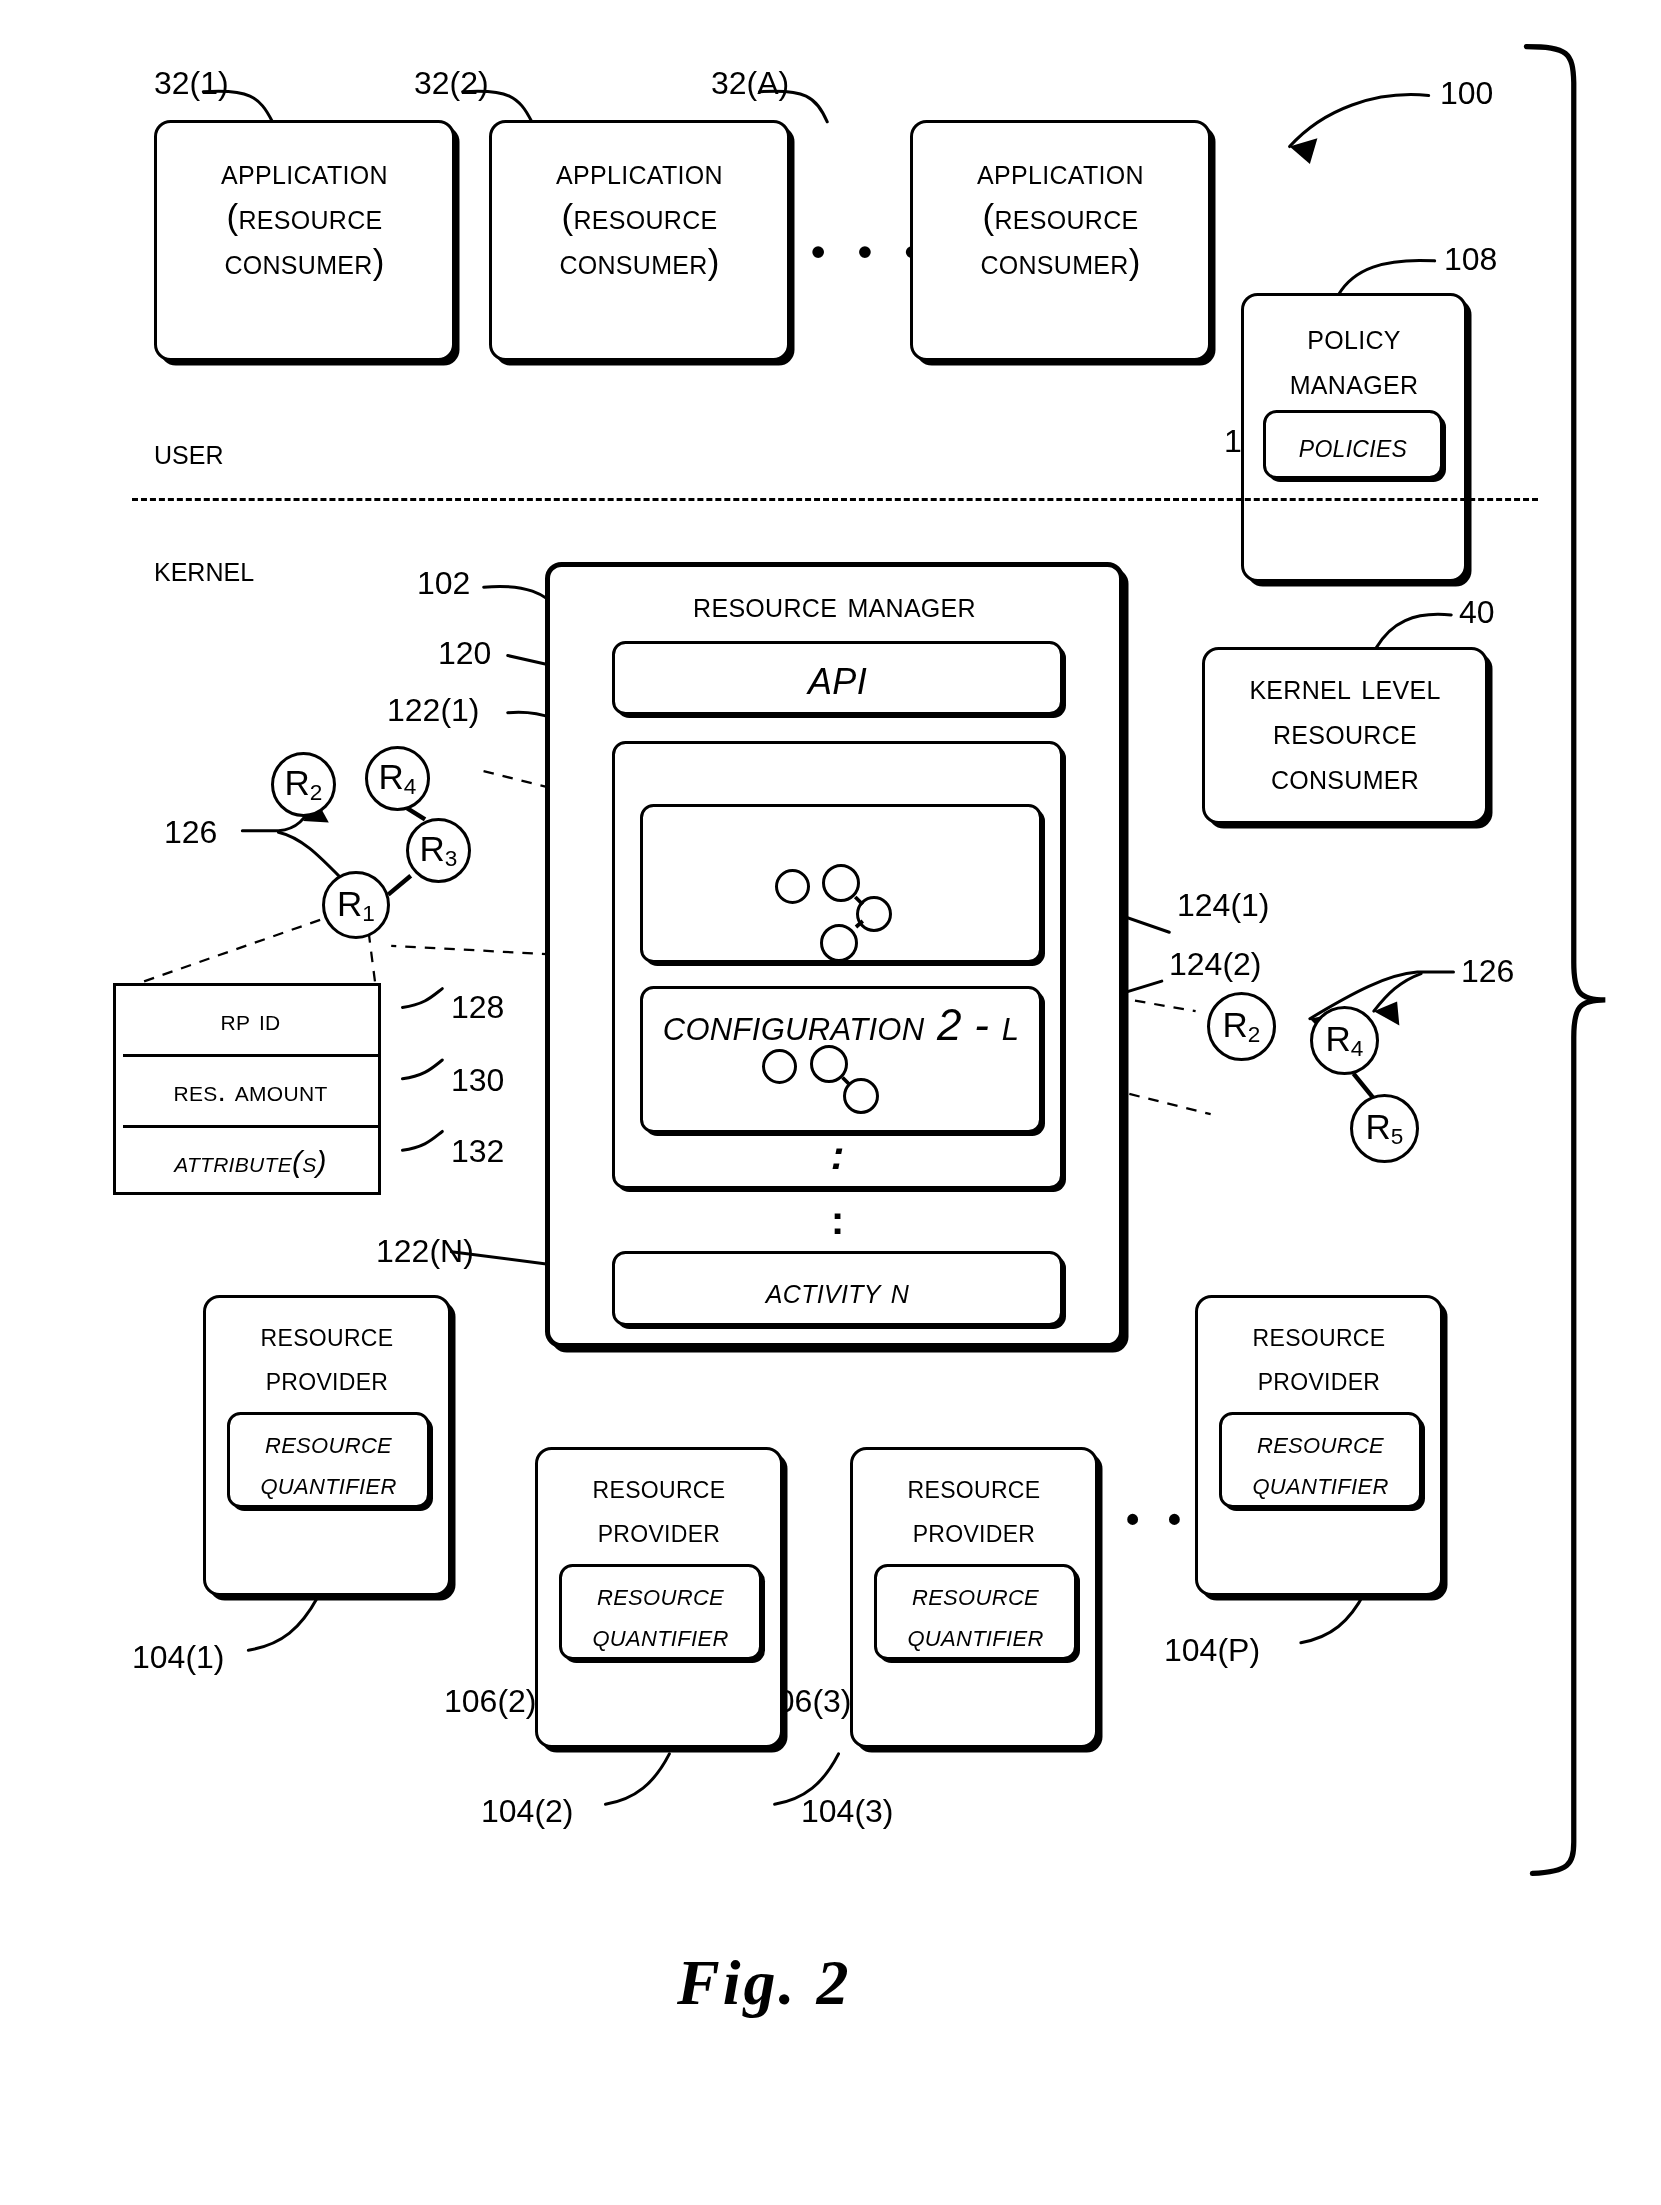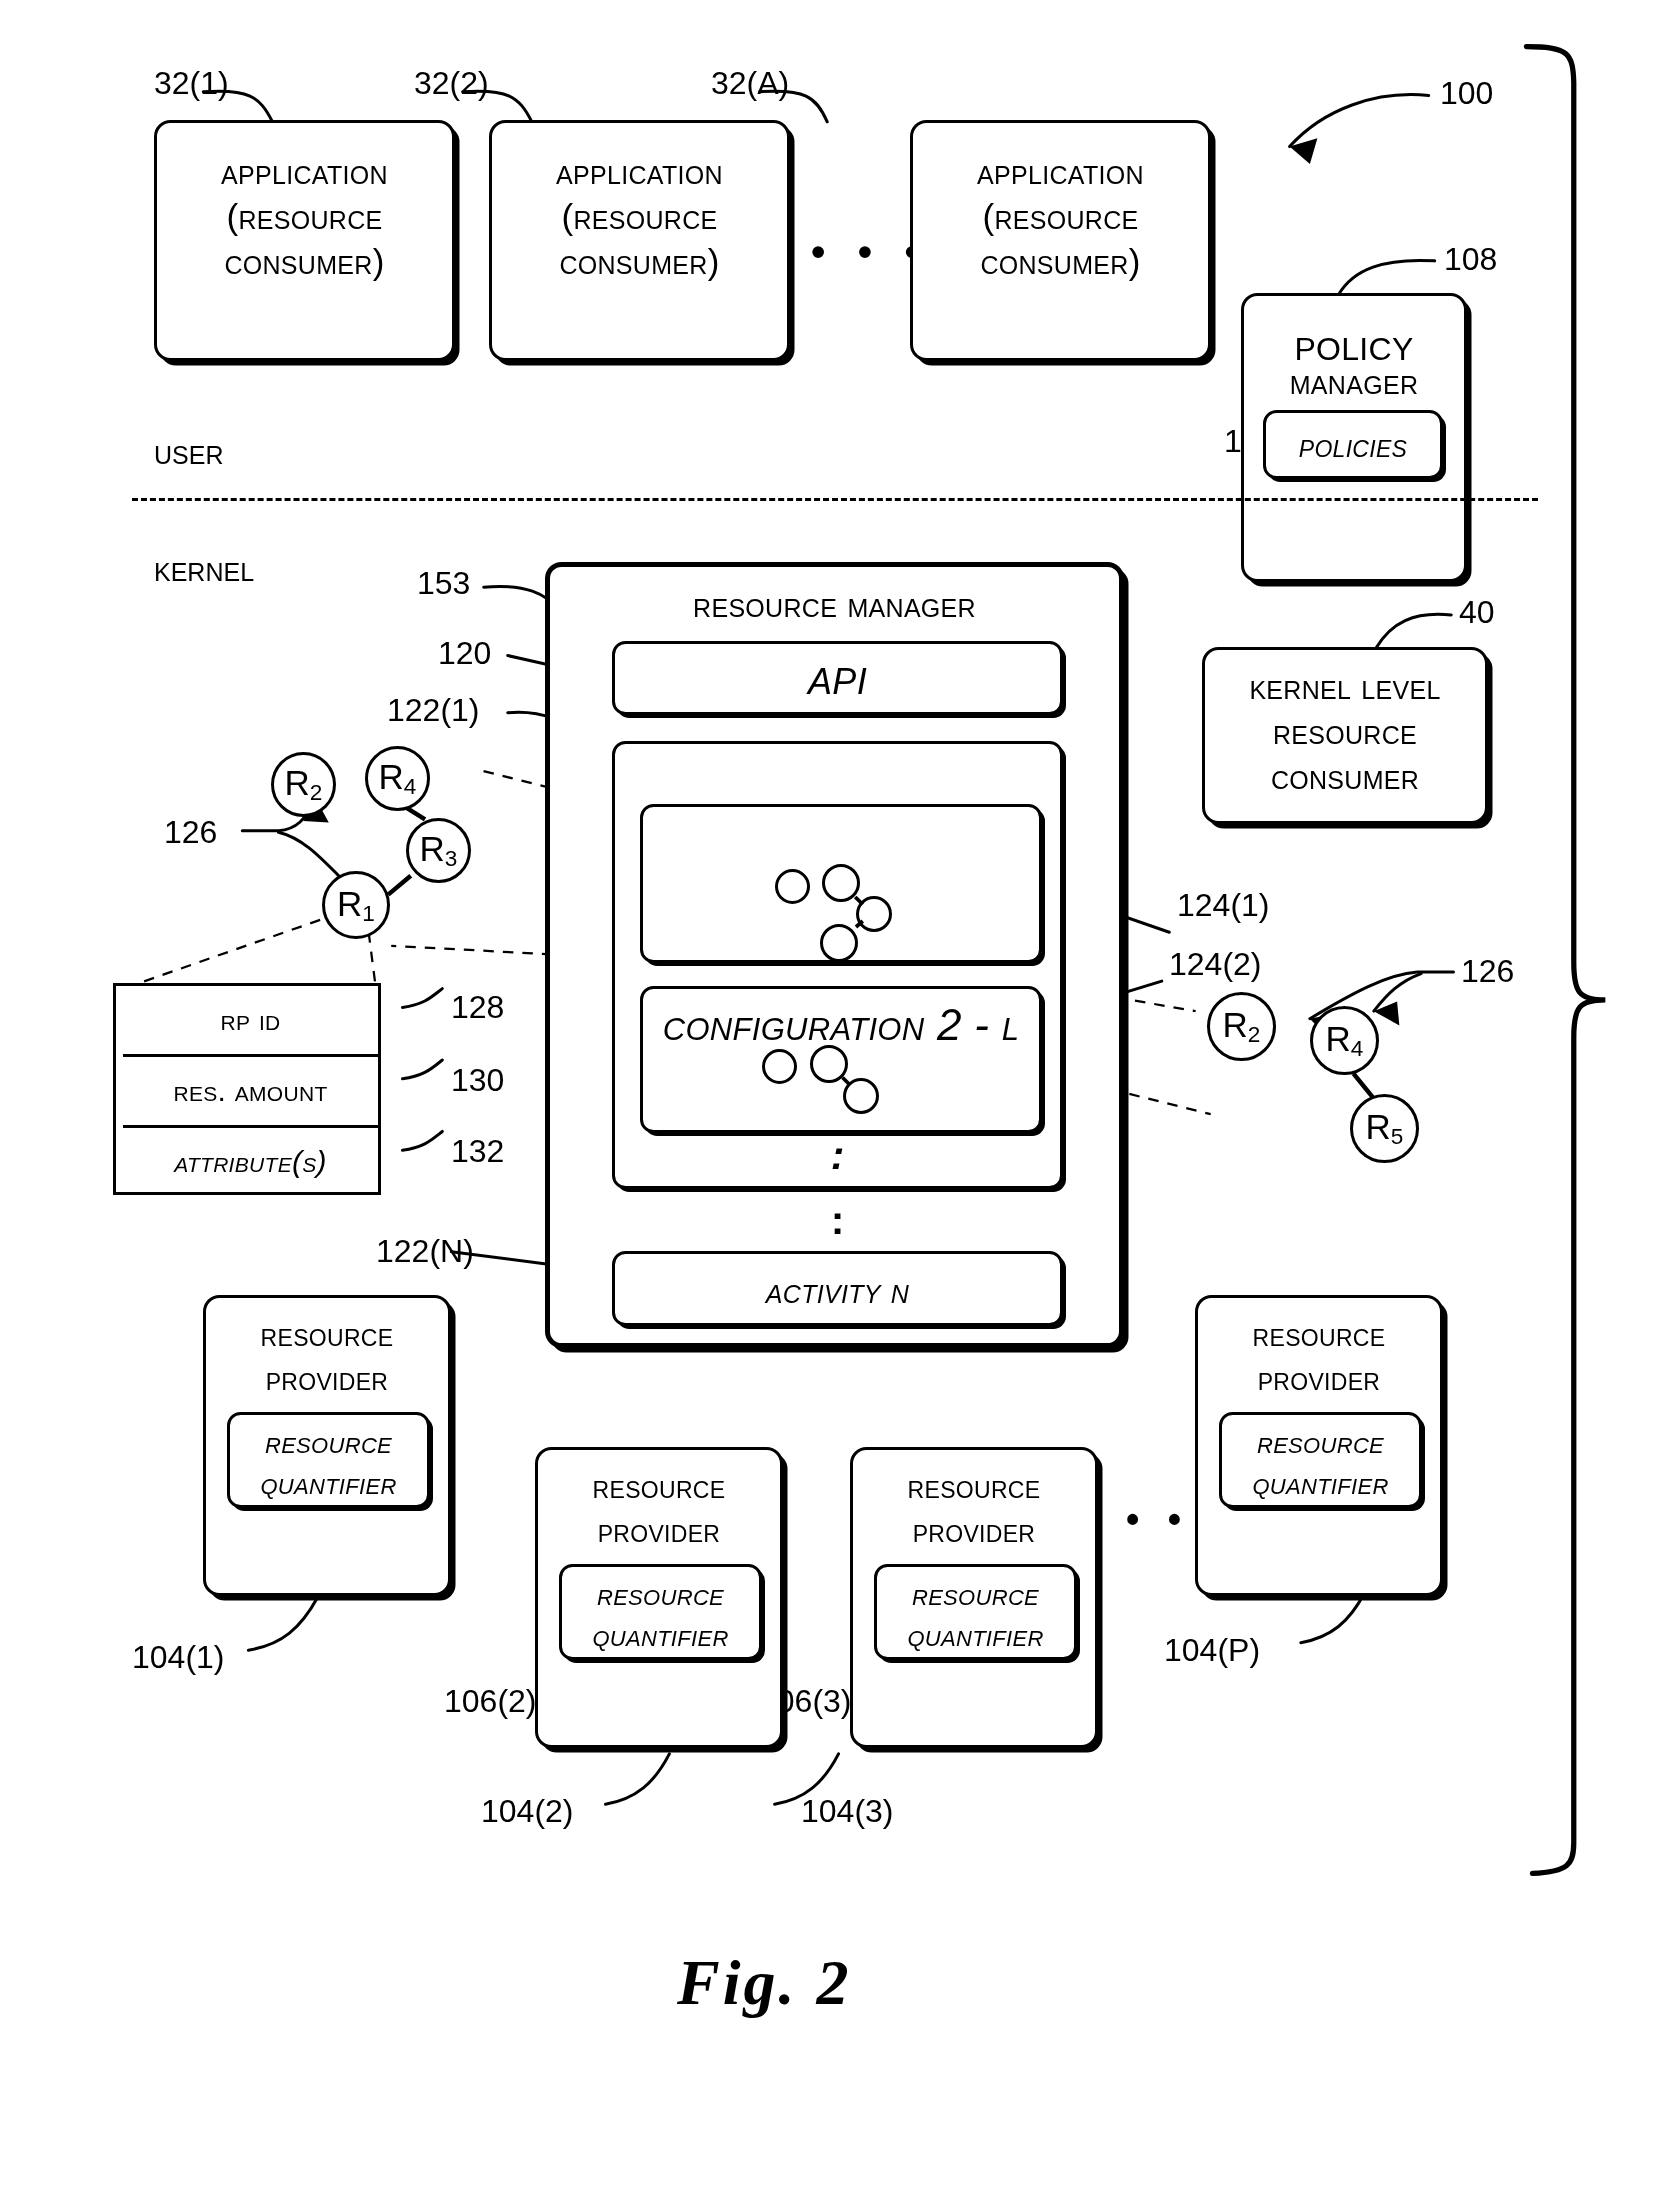--- a/index.html
+++ b/index.html
@@ -132,21 +132,21 @@
   </g>
 </svg>
 
 <div class="num" style="left:154px;top:65px">32(1)</div>
 <div class="num" style="left:414px;top:65px">32(2)</div>
 <div class="num" style="left:711px;top:65px">32(A)</div>
 <div class="num" style="left:1440px;top:75px">100</div>
 <div class="num" style="left:1444px;top:241px">108</div>
 <div class="num" style="left:1224px;top:423px">110</div>
 <div class="num" style="left:1459px;top:594px">40</div>
-<div class="num" style="left:417px;top:565px">153</div>
+<div class="num" style="left:417px;top:565px">102</div>
 <div class="num" style="left:438px;top:635px">120</div>
 <div class="num" style="left:387px;top:692px">122(1)</div>
 <div class="num" style="left:1177px;top:887px">124(1)</div>
 <div class="num" style="left:1169px;top:946px">124(2)</div>
 <div class="num" style="left:376px;top:1233px">122(N)</div>
 <div class="num" style="left:164px;top:814px">126</div>
 <div class="num" style="left:1461px;top:953px">126</div>
 <div class="num" style="left:451px;top:989px">128</div>
 <div class="num" style="left:451px;top:1062px">130</div>
 <div class="num" style="left:451px;top:1133px">132</div>
@@ -174,21 +174,21 @@
 
 <div class="hdots" style="left:811px;top:229px">• • •</div>
 
 <div class="pbox" style="left:910px;top:120px;width:301px;height:241px">
   <div class="btxt" style="top:29px;font-size:35px">Application</div>
   <div class="btxt" style="top:74px;font-size:35px">(Resource</div>
   <div class="btxt" style="top:119px;font-size:35px">Consumer)</div>
 </div>
 
 <div class="pbox" style="left:1241px;top:293px;width:226px;height:289px">
-  <div class="btxt" style="top:21px;font-size:46px">Policy</div>
+  <div class="btxt" style="top:21px;font-size:35px">Policy</div>
   <div class="btxt" style="top:66px;font-size:35px">Manager</div>
   <div class="pbox inner" style="left:19px;top:114px;width:180px;height:69px">
     <div class="btxt" style="top:13.5px;font-size:33px">Policies</div>
   </div>
 </div>
 
 <div class="num" style="left:154px;top:432px;font-variant:small-caps;text-transform:lowercase;font-size:35px">User</div>
 <div class="divider" style="left:132px;top:498px;width:1406px"></div>
 <div class="num" style="left:154px;top:549px;font-variant:small-caps;text-transform:lowercase;font-size:35px">Kernel</div>
 

